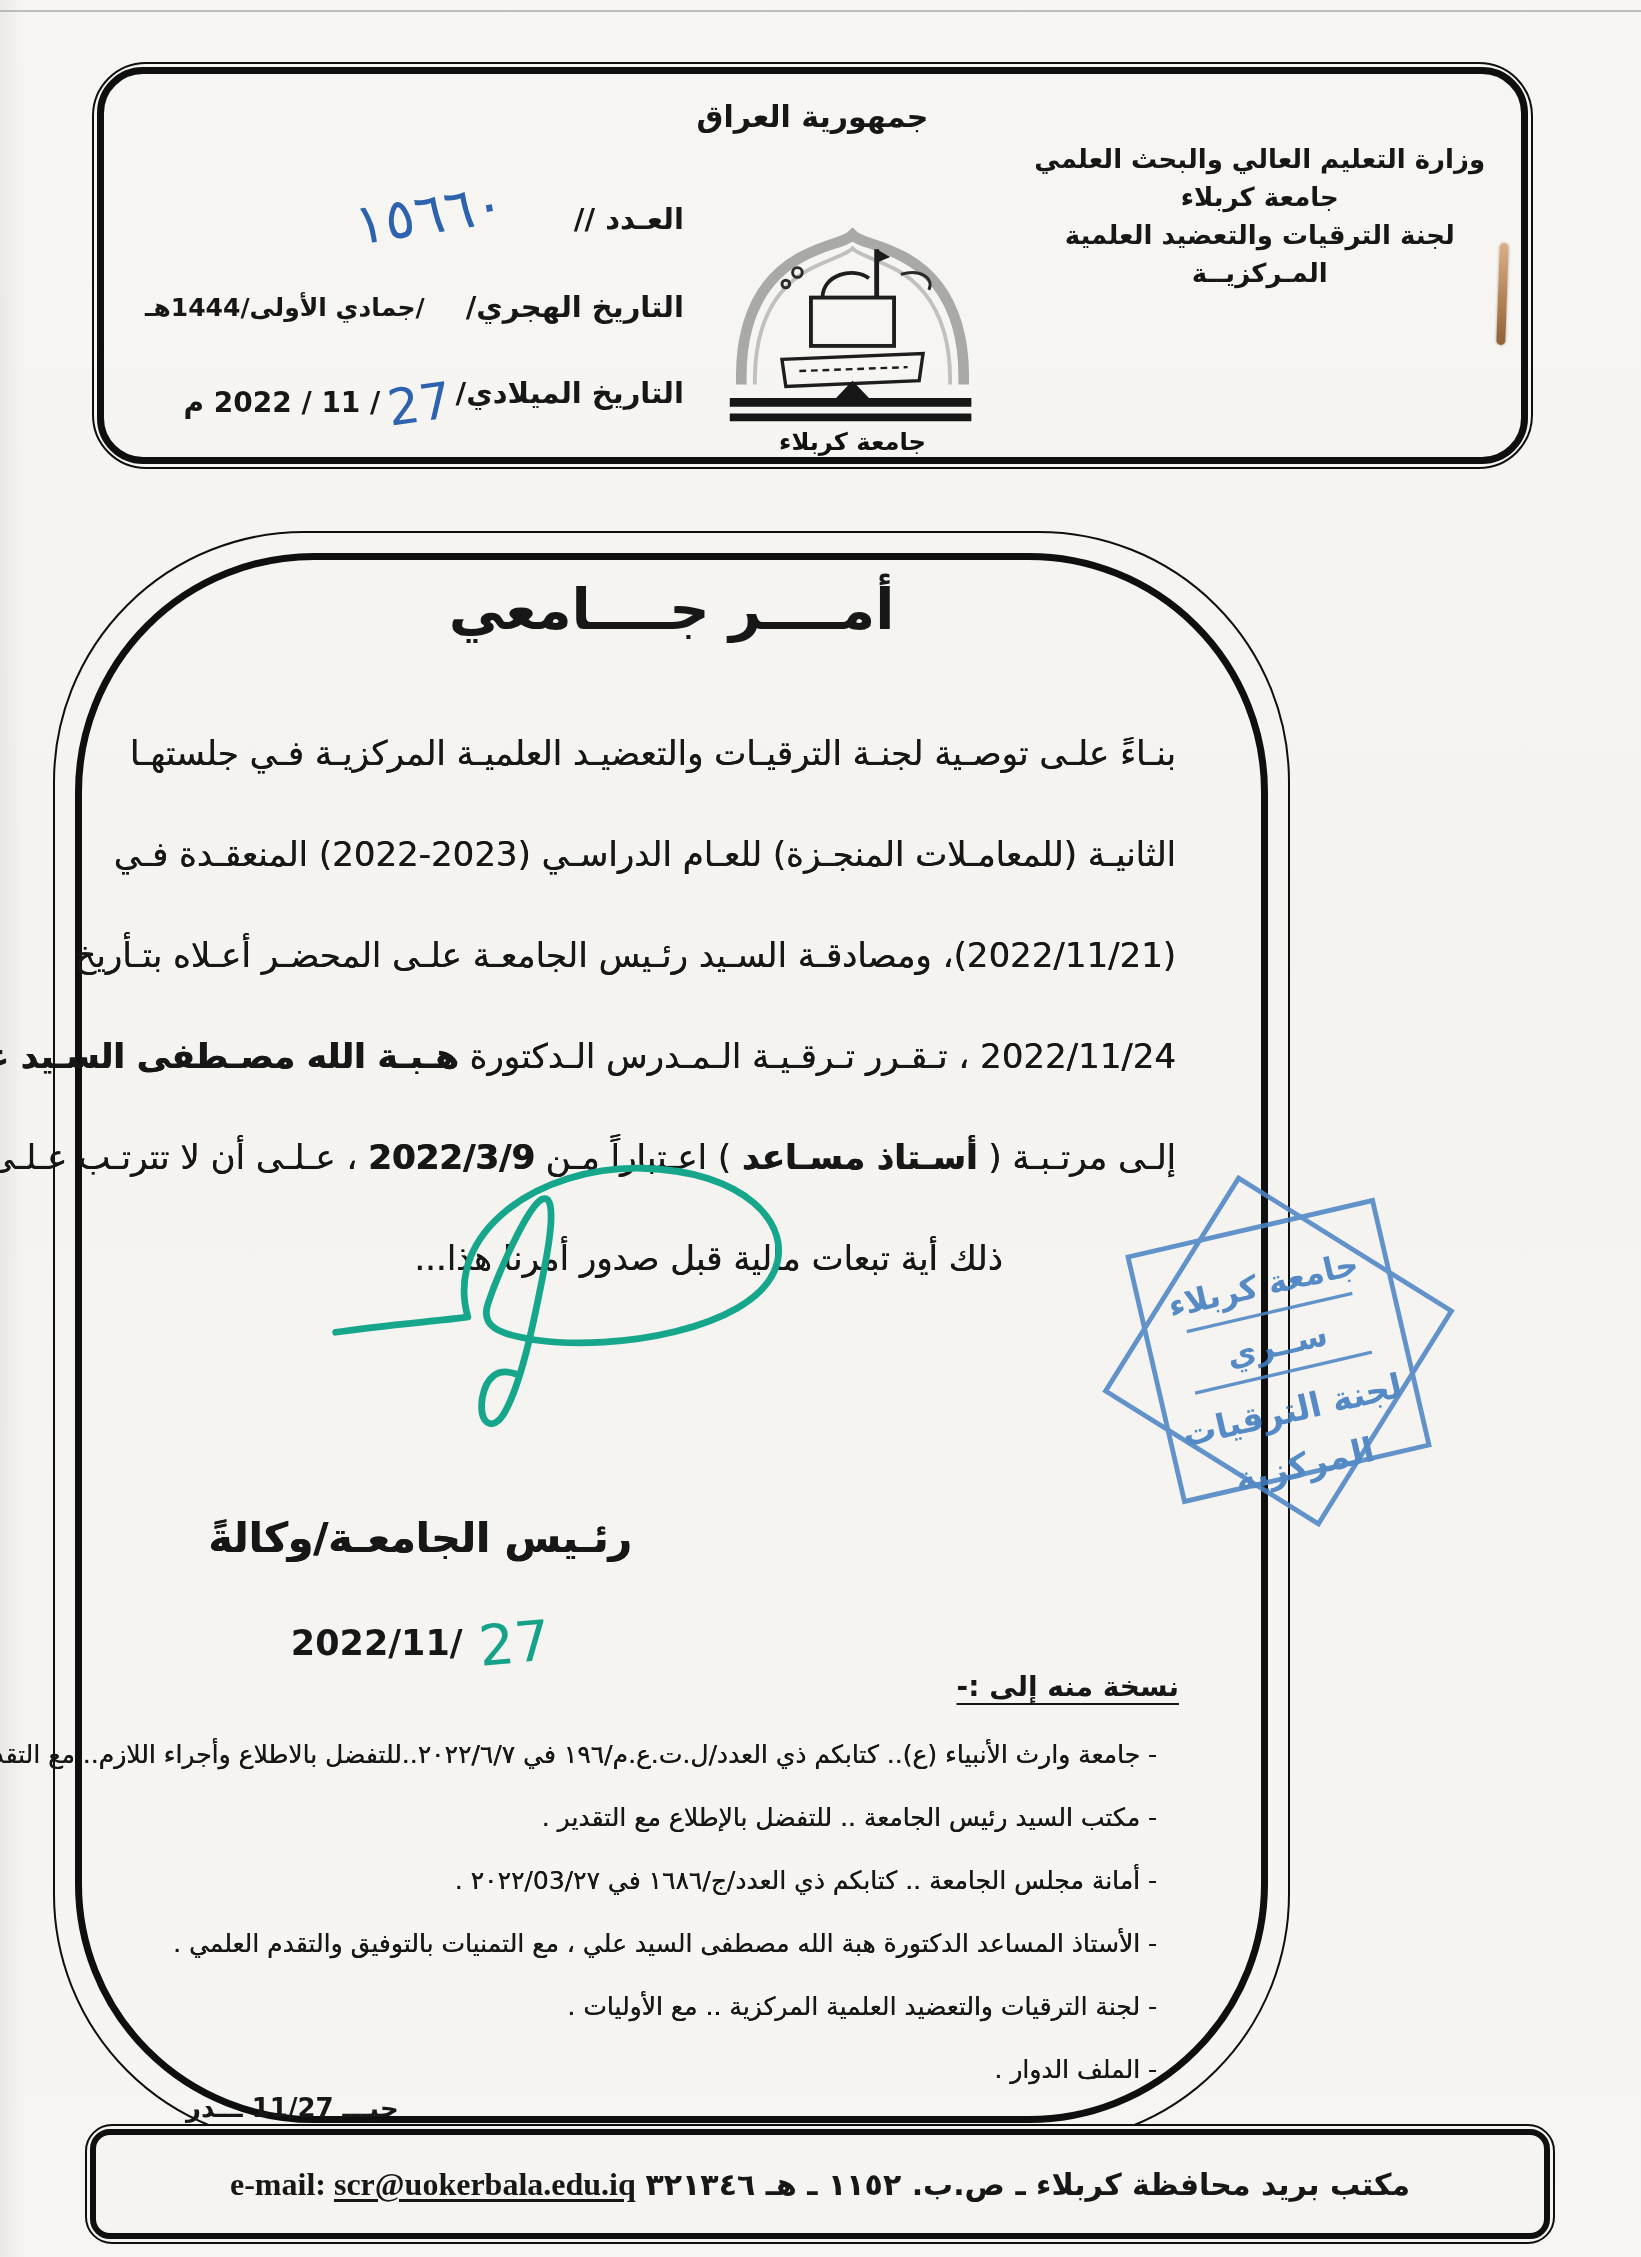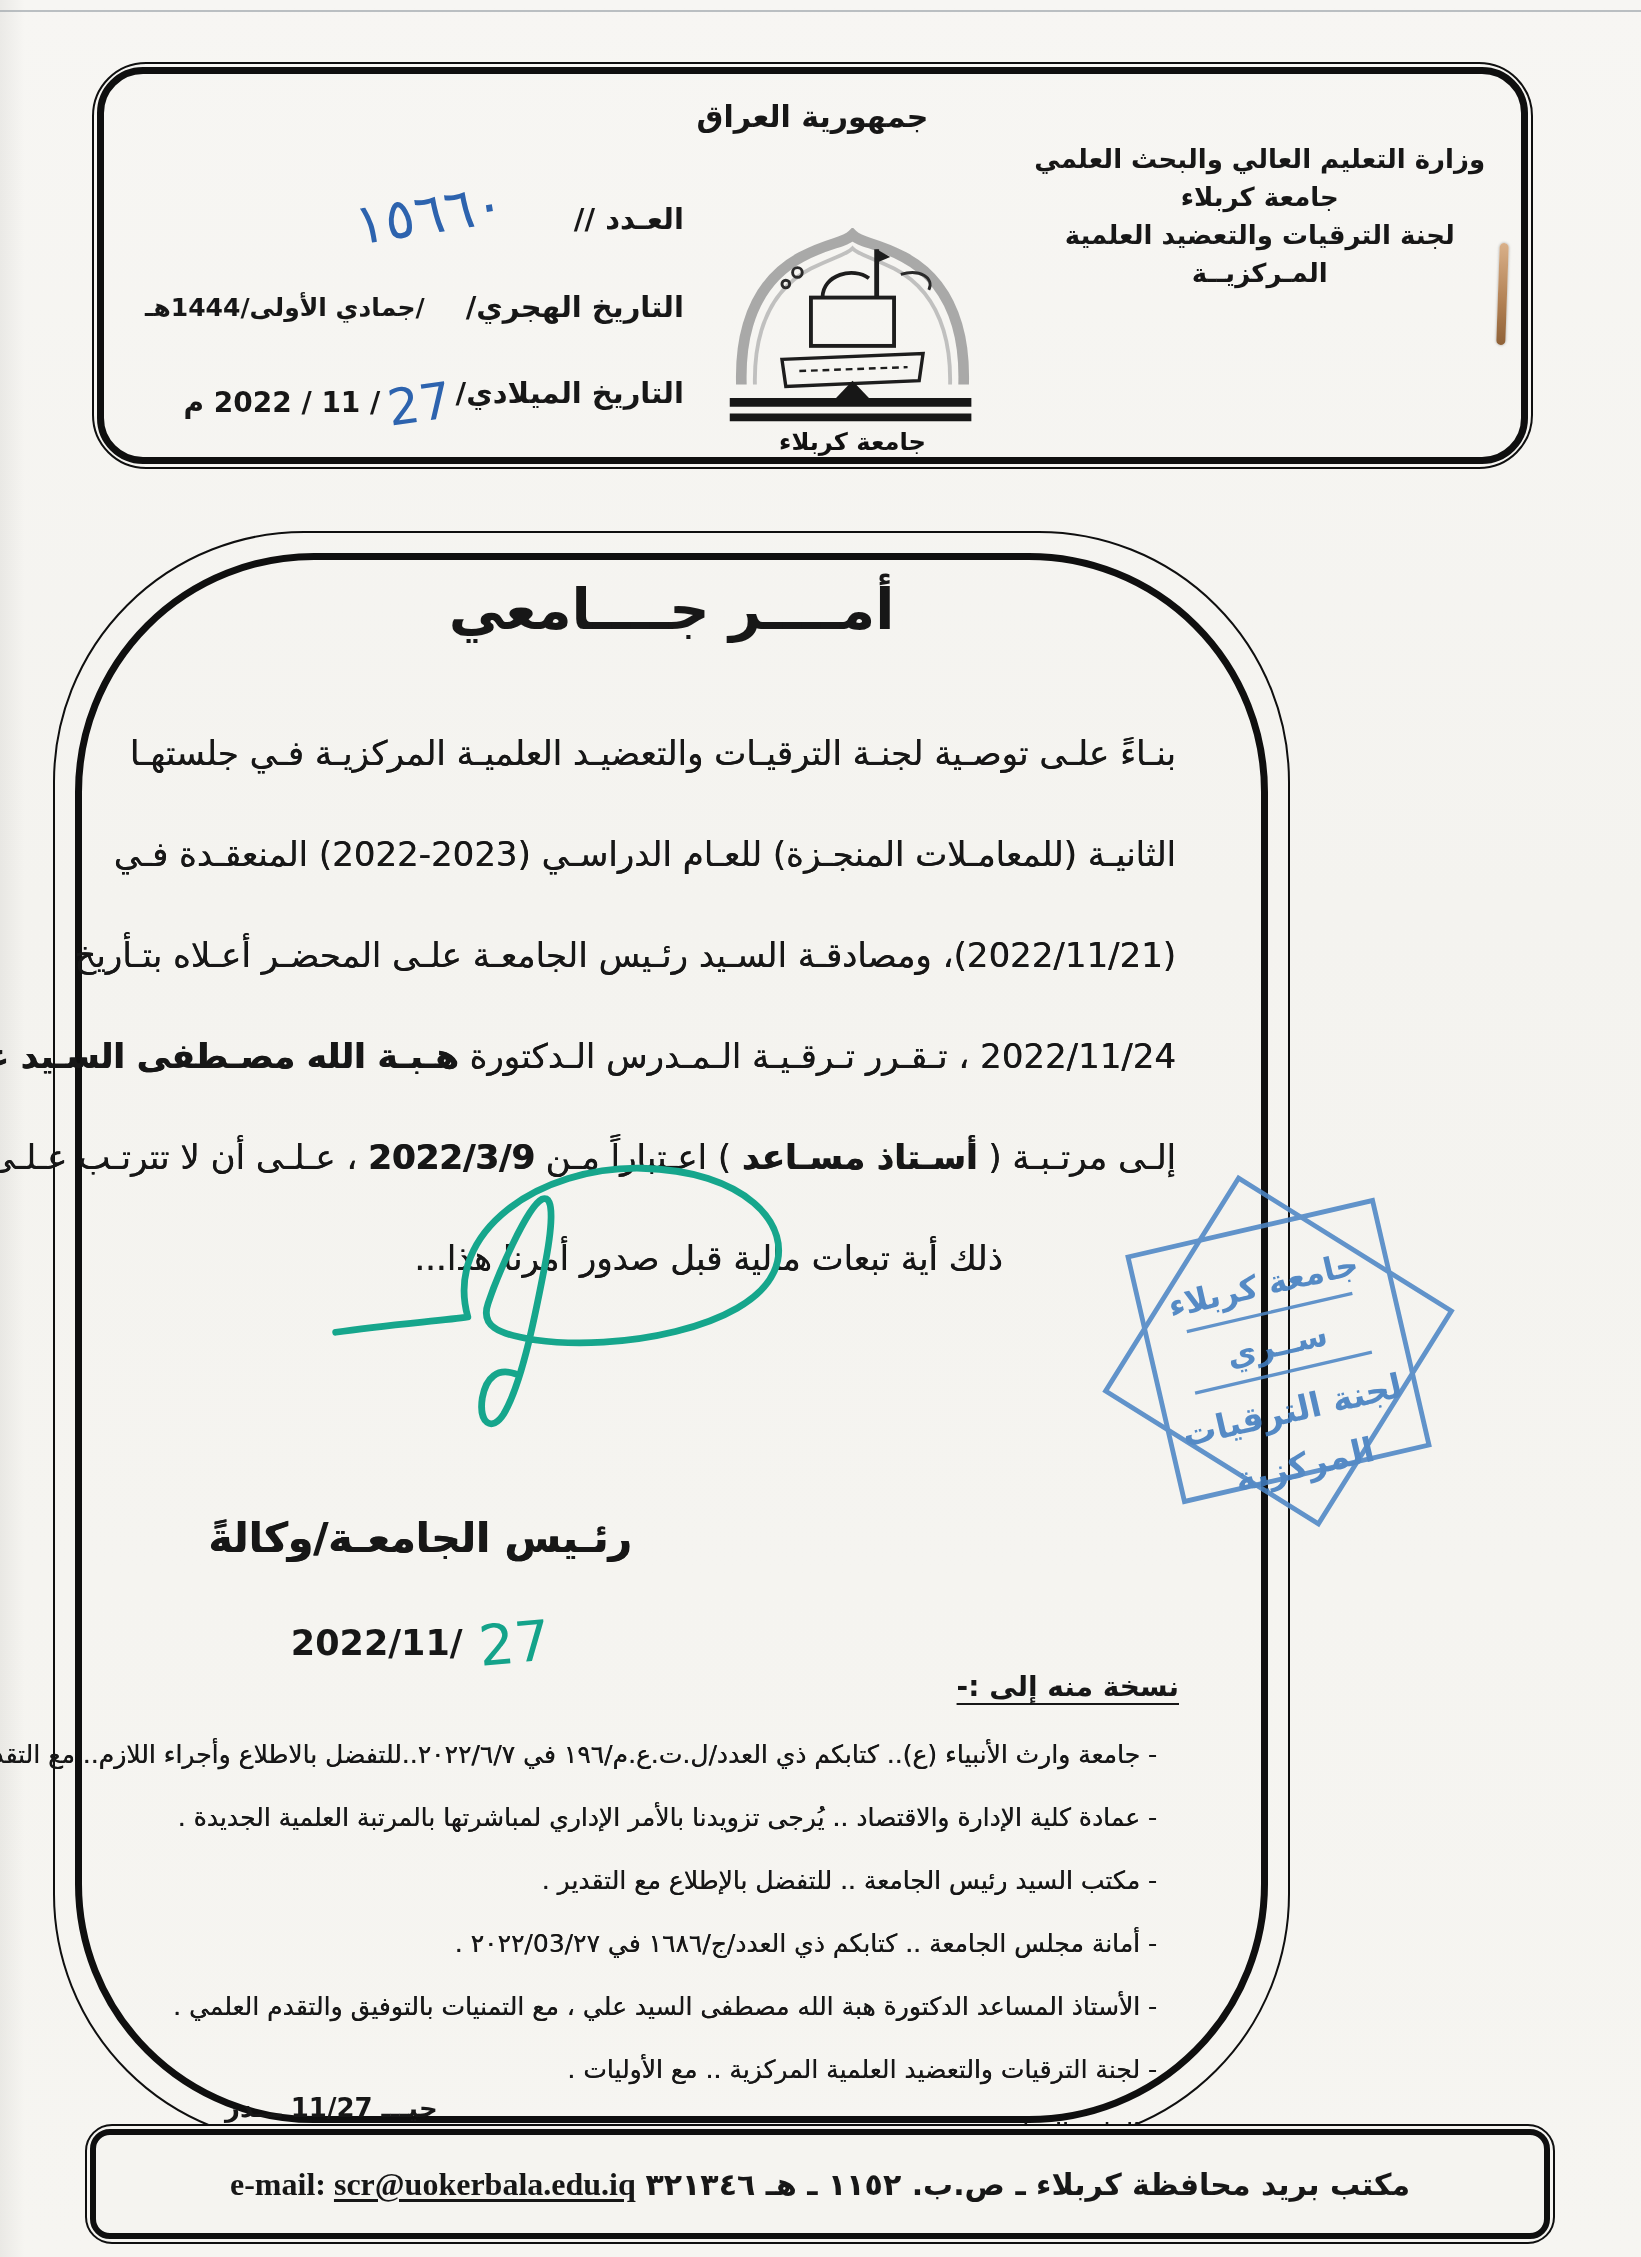--- a/index.html
+++ b/index.html
@@ -63,21 +63,21 @@
   .hand-day-teal { display:inline-block; color:#14a38a; font-size:56px; font-weight:400;
     transform:rotate(-5deg) translateY(7.7px); margin-left:15.4px; }
 
   .stamp { position:absolute; left:1012px; top:597px; width:369px; height:388px; }
 
   .cc-head { position:absolute; top:1110px; right:82px; font-size:28px; font-weight:700;
     text-decoration:underline; text-underline-offset:6.8px; }
   .cc-list { position:absolute; top:1176px; right:104px; left:97px; font-size:25px;
     text-shadow:0.3px 0 currentColor; }
   .cc-item { white-space:nowrap; line-height:37px; margin-bottom:26px; text-align:right; }
-  .clerk { position:absolute; top:1533px; left:104px; font-size:26px; font-weight:700; white-space:nowrap;margin-left:39px; }
+  .clerk { position:absolute; top:1533px; left:104px; font-size:26px; font-weight:700; white-space:nowrap; }
 
   
   .footer-box { position:absolute; left:85px; top:2124px; width:1470px; height:120px;
     background:#f5f4f0; border:2.9px solid #0f0f0f; border-radius:27px; padding:2.9px; z-index:6; }
   .footer-inner { width:100%; height:100%; border:6.8px solid #0f0f0f; border-radius:20px;
     display:flex; align-items:center; justify-content:center; gap:9.7px;
     font-size:30px; font-weight:700; white-space:nowrap; }
   .f-email { direction:ltr; font-family:"Liberation Serif", serif; font-weight:700; font-size:32px; }
   .f-email .addr { text-decoration:underline; text-underline-offset:3.9px; }
 
@@ -171,21 +171,20 @@
           <line x1="97" y1="224" x2="285" y2="224" stroke="#4d86c5" stroke-width="3.5"></line>
           <text x="191" y="276" text-anchor="middle" font-size="35" font-weight="bold" fill="#3f7cc0">لجنة الترقيات</text>
           <text x="191" y="334" text-anchor="middle" font-size="35" font-weight="bold" fill="#3f7cc0">المركزية</text>
         </g>
       </svg>
 
       <div class="cc-head">نسخة منه إلى :-</div>
 
       <div class="cc-list">
         <div class="cc-item">- جامعة وارث الأنبياء (ع).. كتابكم ذي العدد/ل.ت.ع.م/١٩٦ في ٢٠٢٢/٦/٧..للتفضل بالاطلاع وأجراء اللازم.. مع التقدير.</div>
-        <div class="cc-item">- عمادة كلية الإدارة والاقتصاد .. يُرجى تزويدنا بالأمر الإداري لمباشرتها بالمرتبة العلمية الجديدة .</div>
         <div class="cc-item">- مكتب السيد رئيس الجامعة .. للتفضل بالإطلاع مع التقدير .</div>
         <div class="cc-item">- أمانة مجلس الجامعة .. كتابكم ذي العدد/ج/١٦٨٦ في ٢٠٢٢/03/٢٧ .</div>
         <div class="cc-item">- الأستاذ المساعد الدكتورة هبة الله مصطفى السيد علي ، مع التمنيات بالتوفيق والتقدم العلمي .</div>
         <div class="cc-item">- لجنة الترقيات والتعضيد العلمية المركزية .. مع الأوليات .</div>
         <div class="cc-item">- الملف الدوار .</div>
       </div>
 
       <div class="clerk">حيـــ 11/27 ـــدر</div>
     </div>
   </div>

